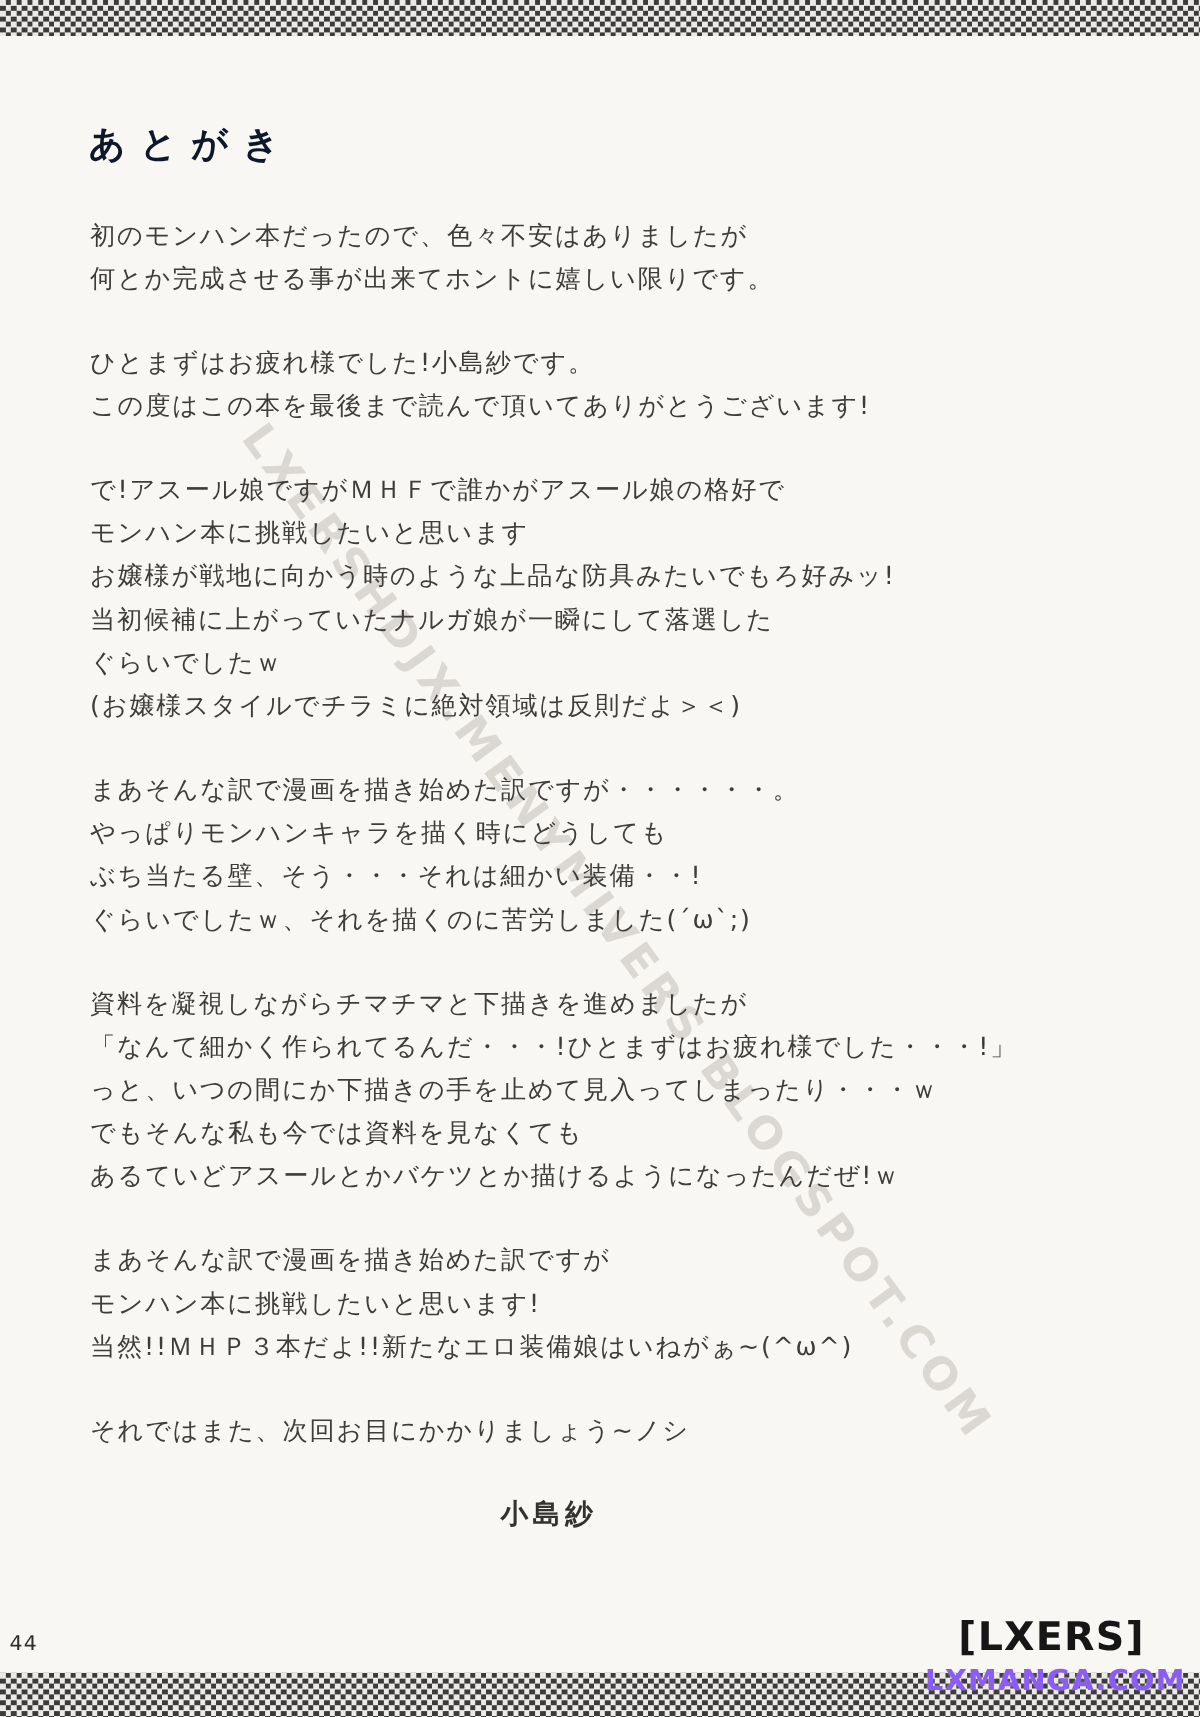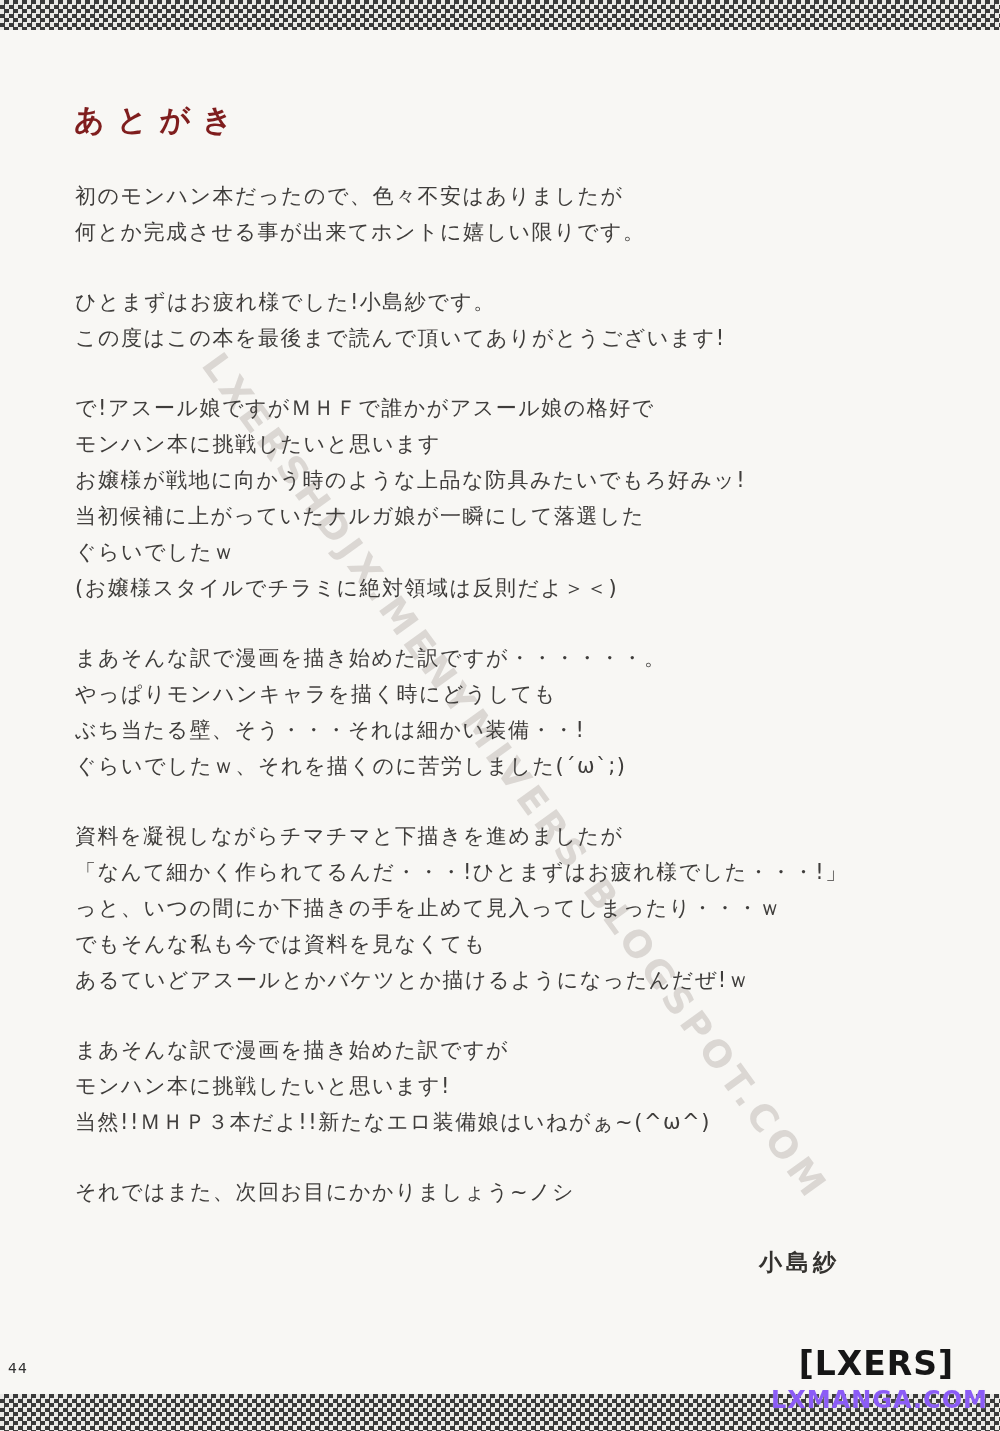--- a/index.html
+++ b/index.html
@@ -14,45 +14,45 @@
   
   .checker{
     background:conic-gradient(#3b3b3b 25%, #ebeae7 25% 50%, #3b3b3b 50% 75%, #ebeae7 75%);
     background-size:9px 9px;
   }
   .checker-top{position:absolute;top:0;left:0;width:1000px;height:30px;z-index:2;}
   .checker-bottom{position:absolute;bottom:0;left:0;width:1000px;height:37px;z-index:2;}
 
   .page-title{
     position:absolute;top:100px;left:74px;
-    font-size:30px;font-weight:bold;letter-spacing:12px;color:#7f1d1d;
+    font-size:30px;font-weight:bold;letter-spacing:12px;color:#0f172a;
   }
   .body-text{
     position:absolute;top:178px;left:75px;width:860px;
     font-size:21px;line-height:36px;letter-spacing:1.5px;
     z-index:1;
   }
   .para{margin:0 0 34px 0;}
   .line{white-space:nowrap;}
   .signature{
     margin-top:8px;
-    text-align:right;
+    text-align:center;
     padding-right:95px;
     font-size:23px;letter-spacing:4px;font-weight:bold;color:#34322f;
   }
   .wm-diagonal{
     position:absolute;top:345px;left:228px;
     transform:rotate(54deg);transform-origin:0 0;
     font-size:37px;font-weight:bold;letter-spacing:5px;white-space:nowrap;
     color:rgba(172,164,158,0.38);
     z-index:0;
   }
   .page-number{
     position:absolute;left:8px;top:1360px;
-    font-size:14px;color:#2f2f2f;letter-spacing:1px;
+    font-size:17px;color:#2f2f2f;letter-spacing:1px;
     z-index:3;
   }
   .wm-lxers{
     position:absolute;right:46px;top:1344px;
     font-size:33px;font-weight:bold;color:#161616;
     font-family:"DejaVu Sans",sans-serif;
     z-index:3;letter-spacing:1px;
   }
   .wm-lxmanga{
     position:absolute;right:12px;top:1386px;

